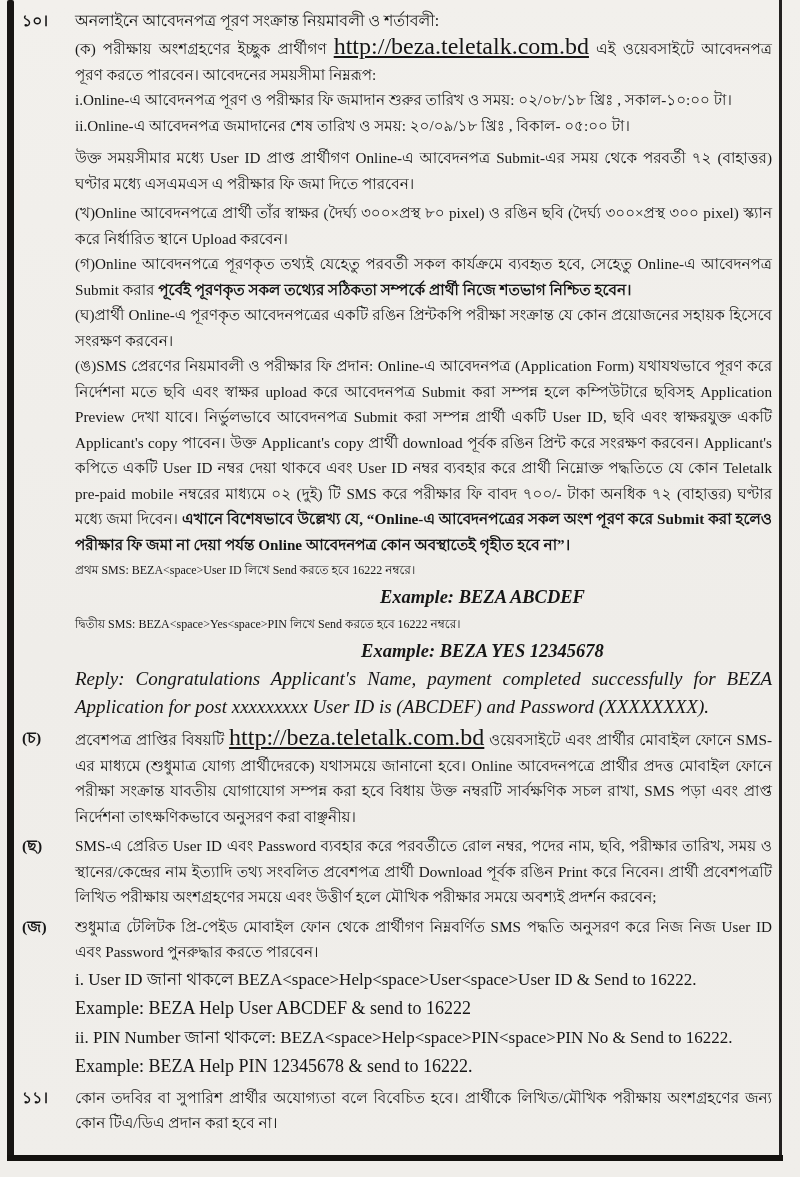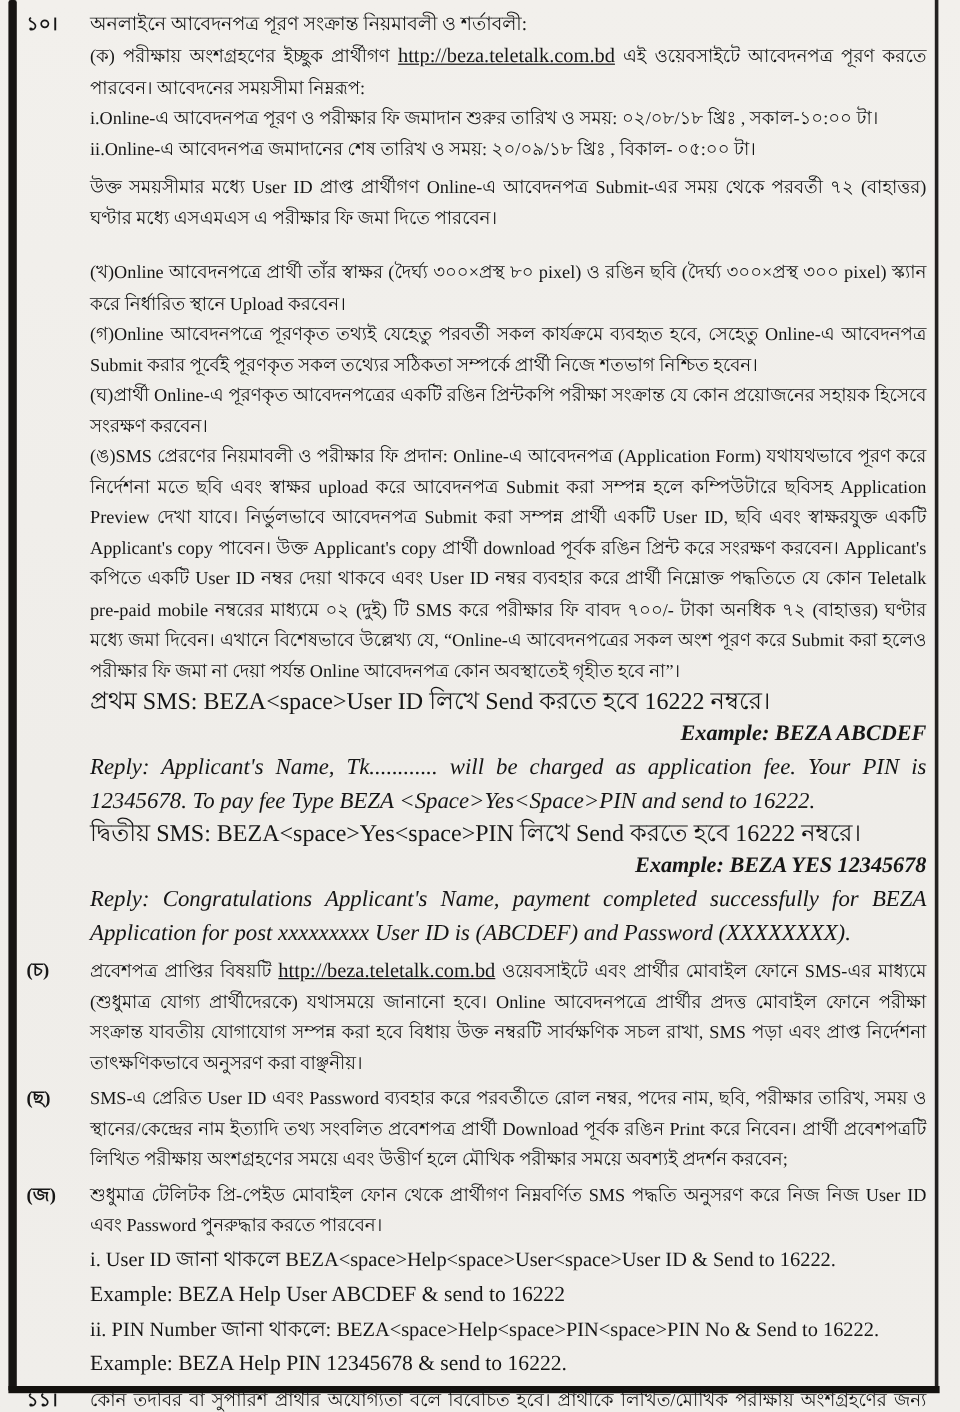--- a/index.html
+++ b/index.html
@@ -25,41 +25,41 @@
   .row{display:flex;margin-top:4px;}
   .marker{
     flex:none;width:53px;
     font-size:15.5px;line-height:26px;
     font-weight:bold;
     letter-spacing:.2px;
   }
   .body{flex:1;min-width:0;text-align:justify;}
   p{margin:0;font-size:15.2px;line-height:25.5px;}
   .title{font-weight:normal;font-size:15.8px;line-height:26px;text-align:left;}
-  .gap{margin-top:7px;margin-bottom:20px;}
+  .gap{margin-top:7px;margin-bottom:4px;}
   .url{
     font-family:"Liberation Serif",serif;
-    font-size:17px;
+    font-size:24px;
     text-decoration:underline;
     white-space:nowrap;
   }
-  .sms-line{font-size:20px;line-height:27px;text-align:left;}
+  .sms-line{font-size:12px;line-height:27px;text-align:left;}
   .example{
     font-style:italic;font-weight:bold;
     font-size:18.5px;line-height:27px;
-    padding-left:118px;text-align:right;
+    padding-left:118px;text-align:center;
   }
   .reply{
     font-style:italic;
     font-size:19px;line-height:28px;
     text-align:justify;
   }
   .latin-big{font-size:17px;line-height:29px;text-align:left;}
   .example-plain{font-size:18px;line-height:29px;text-align:left;}
-  b{font-weight:normal;}
+  b{font-weight:bold;}
 </style>
 </head>
 <body>
 
 <div class="page">
   <div class="border-left"></div>
   <div class="border-right"></div>
   <div class="border-bottom"></div>
 
   <div class="content">
@@ -71,21 +71,20 @@
         <p><span>(ক) পরীক্ষায় অংশগ্রহণের ইচ্ছুক প্রার্থীগণ </span><span class="url">http://beza.teletalk.com.bd</span><span> এই ওয়েবসাইটে আবেদনপত্র পূরণ করতে পারবেন। আবেদনের সময়সীমা নিম্নরূপ:</span></p>
         <p>i.Online-এ আবেদনপত্র পূরণ ও পরীক্ষার ফি জমাদান শুরুর তারিখ ও সময়: ০২/০৮/১৮ খ্রিঃ , সকাল-১০:০০ টা।</p>
         <p>ii.Online-এ আবেদনপত্র জমাদানের শেষ তারিখ ও সময়: ২০/০৯/১৮ খ্রিঃ , বিকাল- ০৫:০০ টা।</p>
         <p class="gap">উক্ত সময়সীমার মধ্যে User ID প্রাপ্ত প্রার্থীগণ Online-এ আবেদনপত্র Submit-এর সময় থেকে পরবর্তী ৭২ (বাহাত্তর) ঘণ্টার মধ্যে এসএমএস এ পরীক্ষার ফি জমা দিতে পারবেন।</p>
         <p>(খ)Online আবেদনপত্রে প্রার্থী তাঁর স্বাক্ষর (দৈর্ঘ্য ৩০০×প্রস্থ ৮০ pixel) ও রঙিন ছবি (দৈর্ঘ্য ৩০০×প্রস্থ ৩০০ pixel) স্ক্যান করে নির্ধারিত স্থানে Upload করবেন।</p>
         <p><span>(গ)Online আবেদনপত্রে পূরণকৃত তথ্যই যেহেতু পরবর্তী সকল কার্যক্রমে ব্যবহৃত হবে, সেহেতু Online-এ আবেদনপত্র Submit করার </span><b>পূর্বেই পূরণকৃত সকল তথ্যের সঠিকতা সম্পর্কে প্রার্থী নিজে শতভাগ নিশ্চিত হবেন।</b></p>
         <p>(ঘ)প্রার্থী Online-এ পূরণকৃত আবেদনপত্রের একটি রঙিন প্রিন্টকপি পরীক্ষা সংক্রান্ত যে কোন প্রয়োজনের সহায়ক হিসেবে সংরক্ষণ করবেন।</p>
         <p><span>(ঙ)SMS প্রেরণের নিয়মাবলী ও পরীক্ষার ফি প্রদান: Online-এ আবেদনপত্র (Application Form) যথাযথভাবে পূরণ করে নির্দেশনা মতে ছবি এবং স্বাক্ষর upload করে আবেদনপত্র Submit করা সম্পন্ন হলে কম্পিউটারে ছবিসহ Application Preview দেখা যাবে। নির্ভুলভাবে আবেদনপত্র Submit করা সম্পন্ন প্রার্থী একটি User ID, ছবি এবং স্বাক্ষরযুক্ত একটি Applicant's copy পাবেন। উক্ত Applicant's copy প্রার্থী download পূর্বক রঙিন প্রিন্ট করে সংরক্ষণ করবেন। Applicant's কপিতে একটি User ID নম্বর দেয়া থাকবে এবং User ID নম্বর ব্যবহার করে প্রার্থী নিম্নোক্ত পদ্ধতিতে যে কোন Teletalk pre-paid mobile নম্বরের মাধ্যমে ০২ (দুই) টি SMS করে পরীক্ষার ফি বাবদ ৭০০/- টাকা অনধিক ৭২ (বাহাত্তর) ঘণ্টার মধ্যে জমা দিবেন। </span><b>এখানে বিশেষভাবে উল্লেখ্য যে, “Online-এ আবেদনপত্রের সকল অংশ পূরণ করে Submit করা হলেও পরীক্ষার ফি জমা না দেয়া পর্যন্ত Online আবেদনপত্র কোন অবস্থাতেই গৃহীত হবে না”।</b></p>
         <p class="sms-line">প্রথম SMS: BEZA&lt;space&gt;User ID লিখে Send করতে হবে 16222 নম্বরে।</p>
         <p class="example">Example: BEZA ABCDEF</p>
-        <p class="reply">Reply: Applicant's Name, Tk............ will be charged as application fee. Your PIN is 12345678. To pay fee Type BEZA &lt;Space&gt;Yes&lt;Space&gt;PIN and send to 16222.</p>
         <p class="sms-line">দ্বিতীয় SMS: BEZA&lt;space&gt;Yes&lt;space&gt;PIN লিখে Send করতে হবে 16222 নম্বরে।</p>
         <p class="example">Example: BEZA YES 12345678</p>
         <p class="reply">Reply: Congratulations Applicant's Name, payment completed successfully for BEZA Application for post xxxxxxxxx User ID is (ABCDEF) and Password (XXXXXXXX).</p>
       </div>
     </div>
 
     <div class="row">
       <div class="marker">(চ)</div>
       <div class="body">
         <p><span>প্রবেশপত্র প্রাপ্তির বিষয়টি </span><span class="url">http://beza.teletalk.com.bd</span><span> ওয়েবসাইটে এবং প্রার্থীর মোবাইল ফোনে SMS-এর মাধ্যমে (শুধুমাত্র যোগ্য প্রার্থীদেরকে) যথাসময়ে জানানো হবে। Online আবেদনপত্রে প্রার্থীর প্রদত্ত মোবাইল ফোনে পরীক্ষা সংক্রান্ত যাবতীয় যোগাযোগ সম্পন্ন করা হবে বিধায় উক্ত নম্বরটি সার্বক্ষণিক সচল রাখা, SMS পড়া এবং প্রাপ্ত নির্দেশনা তাৎক্ষণিকভাবে অনুসরণ করা বাঞ্ছনীয়।</span></p>

